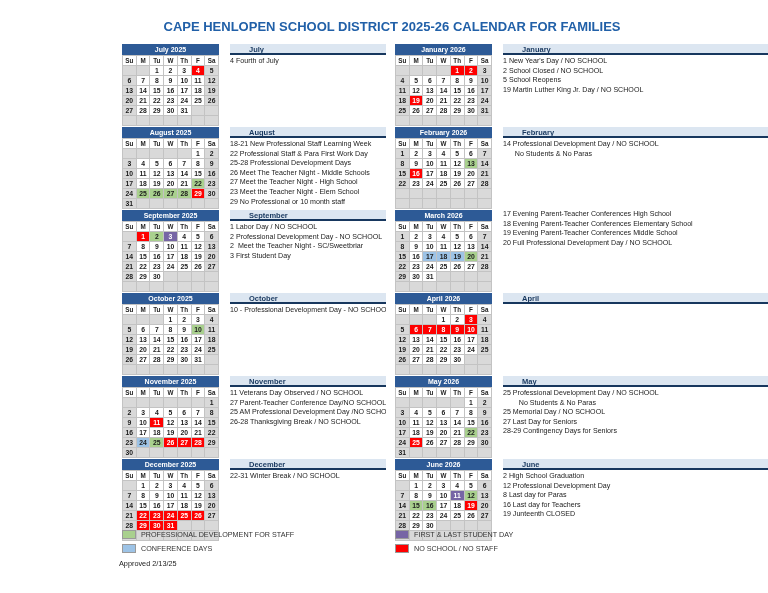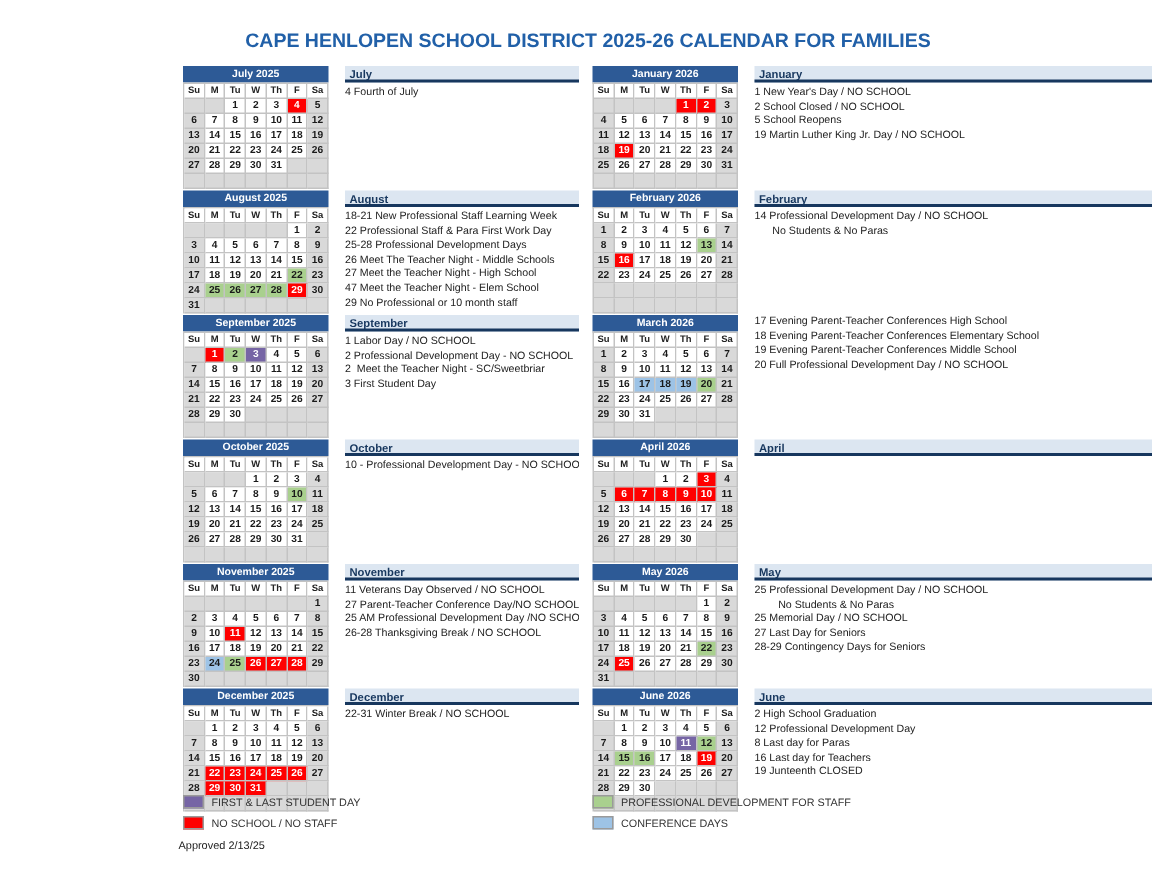--- a/index.html
+++ b/index.html
@@ -21,21 +21,21 @@
               border-left:1px solid #c3c3c3; border-top:1px solid #c3c3c3; }
   .c { height:10px; line-height:10px; text-align:center; font-size:6.8px; font-weight:bold;
        color:#1a1a1a; background:#fff; border-right:1px solid #c3c3c3; border-bottom:1px solid #c3c3c3;
        overflow:hidden; }
   .dh { font-size:6.3px; color:#222; }
   .gray { background:#D9D9D9; }
   .lt { color:#ffffff; }
 
   .notes { flex:1; margin-left:11px; min-width:0; }
   .notes-header { height:11px; line-height:11px; background:#DCE6F1; color:#17375E;
-                  font-size:7.5px; font-weight:bold; padding-left:3px;
+                  font-size:7.5px; font-weight:bold; padding-left:19px;
                   border-bottom:2px solid #17375E; margin-bottom:2px; }
   .note-line { font-size:7.1px; line-height:9.6px; color:#222; white-space:pre; overflow:hidden; }
 
   .legend { position:absolute; left:122px; top:530px; width:600px;
             display:grid; grid-template-columns:273px auto; row-gap:5px; }
   .legend-item { display:flex; align-items:center; height:9px; }
   .swatch { width:14px; height:9px; flex:none; margin-right:5px; border:1px solid #9a9a9a; }
   .legend-label { font-size:7.2px; color:#333; }
 
   .approved { position:absolute; left:119px; top:559px; font-size:7.3px; color:#222; }
@@ -162,21 +162,21 @@
             <div class="c gray"></div>
           </div>
         </div>
         <div class="notes">
           <div class="notes-header">August</div>
           <div class="note-line">18-21 New Professional Staff Learning Week</div>
           <div class="note-line">22 Professional Staff &amp; Para First Work Day</div>
           <div class="note-line">25-28 Professional Development Days</div>
           <div class="note-line">26 Meet The Teacher Night - Middle Schools</div>
           <div class="note-line">27 Meet the Teacher Night - High School</div>
-          <div class="note-line">47 Meet the Teacher Night - Elem School</div>
+          <div class="note-line">23 Meet the Teacher Night - Elem School</div>
           <div class="note-line">29 No Professional or 10 month staff</div>
         </div>
       </div>
       <div class="month-row">
         <div class="cal">
           <div class="cal-header" style="background: rgb(45, 90, 150);">September 2025</div>
           <div class="cal-grid">
             <div class="c dh">Su</div>
             <div class="c dh">M</div>
             <div class="c dh">Tu</div>
@@ -791,31 +791,31 @@
           <div class="note-line">12 Professional Development Day</div>
           <div class="note-line">8 Last day for Paras</div>
           <div class="note-line">16 Last day for Teachers</div>
           <div class="note-line">19 Junteenth CLOSED</div>
         </div>
       </div>
     </div>
 
   <div class="legend">
     <div class="legend-item">
+      <span class="swatch" style="background: rgb(169, 208, 142);"></span>
+      <span class="legend-label">PROFESSIONAL DEVELOPMENT FOR STAFF</span>
+    </div>
+    <div class="legend-item">
       <span class="swatch" style="background: rgb(118, 101, 165);"></span>
       <span class="legend-label">FIRST &amp; LAST STUDENT DAY</span>
     </div>
     <div class="legend-item">
-      <span class="swatch" style="background: rgb(169, 208, 142);"></span>
-      <span class="legend-label">PROFESSIONAL DEVELOPMENT FOR STAFF</span>
+      <span class="swatch" style="background: rgb(157, 195, 230);"></span>
+      <span class="legend-label">CONFERENCE DAYS</span>
     </div>
     <div class="legend-item">
       <span class="swatch" style="background: rgb(255, 0, 0);"></span>
       <span class="legend-label">NO SCHOOL / NO STAFF</span>
     </div>
-    <div class="legend-item">
-      <span class="swatch" style="background: rgb(157, 195, 230);"></span>
-      <span class="legend-label">CONFERENCE DAYS</span>
-    </div>
   </div>
 
   <div class="approved">Approved 2/13/25</div>
 </div>
 
 </body></html>

